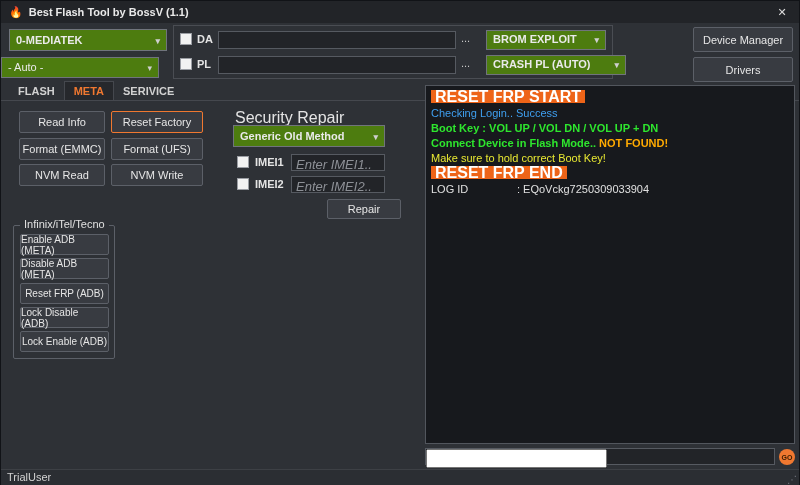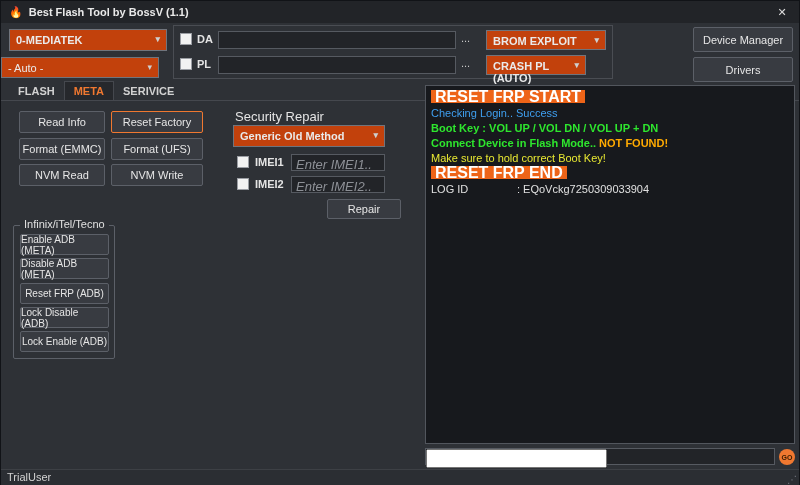--- a/index.html
+++ b/index.html
@@ -11,21 +11,21 @@
   
   .titlebar { position: absolute; top: 0; left: 0; right: 0; height: 22px; background: #222428; display: flex; align-items: center; gap: 6px; padding-left: 8px; }
   .flame { font-size: 11px; color: #f07830; }
   .title { font-size: 11px; font-weight: bold; color: #eaeaea; }
   .close-btn { position: absolute; right: 0; top: 0; width: 34px; height: 22px; display: flex; align-items: center; justify-content: center; color: #dcdcdc; font-size: 11px; cursor: pointer; }
 
   
   .btn { position: absolute; background: #383b41; border: 1px solid #5c6068; border-radius: 2px; color: #e6e6e6; font-size: 11px; display: flex; align-items: center; justify-content: center; cursor: pointer; }
   .btn.small { font-size: 10px; }
   .btn.selected { border-color: #f07830; }
-  .combo { position: absolute; background: #c2410c; border: 1px solid #70747c; color: #eaeaea; font-size: 11px; display: flex; align-items: flex-start; padding: 4px 6px; cursor: pointer; }
+  .combo { position: absolute; background: #4d7c0f; border: 1px solid #70747c; color: #eaeaea; font-size: 11px; display: flex; align-items: flex-end; padding: 4px 6px; cursor: pointer; }
   .combo.bold { font-weight: bold; }
   .combo .arr { margin-left: auto; font-size: 9px; color: #cfcfcf; }
   .fieldbox { position: absolute; background: #222428; border: 1px solid #565a61; }
   .fieldbox input { width: 100%; height: 100%; background: transparent; border: none; outline: none; color: #dddddd; font-size: 13px; padding: 0 4px; font-family: inherit; }
   .fieldbox input::placeholder { color: #8d9096; font-style: italic; }
   .chk { position: absolute; width: 12px; height: 12px; background: #f2f2f2; border: 1px solid #9a9da3; cursor: pointer; }
   .lbl { position: absolute; color: #e4e4e4; font-size: 11px; }
   .dots { color: #c8c8c8; font-size: 11px; position: absolute; cursor: pointer; }
 
   
@@ -34,21 +34,21 @@
   
   .tabstrip { position: absolute; top: 80px; left: 0; right: 0; height: 20px; border-bottom: 1px solid #45484e; display: flex; align-items: flex-end; padding-left: 8px; }
   .tab { font-size: 11px; font-weight: bold; color: #d2d2d2; padding: 3px 9px; cursor: pointer; }
   .tab.active { color: #f07830; background: #26282c; border: 1px solid #45484e; border-bottom: none; margin-top: 8px; }
 
   
   .groupbox { position: absolute; border: 1px solid #5c6068; border-radius: 2px; }
   .gb-title { position: absolute; top: -8px; left: 6px; background: #2e3136; padding: 0 4px; font-size: 11px; color: #e0e0e0; white-space: nowrap; }
 
   
-  .sec-title { position: absolute; font-size: 13px; color: #e4e4e4; }
+  .sec-title { position: absolute; font-size: 16px; color: #e4e4e4; }
 
   
   .logpanel { position: absolute; left: 424px; top: 84px; width: 370px; height: 359px; background: #17191d; border: 1px solid #52565d; padding: 4px 5px; overflow: hidden; }
   .log-line { font-size: 11px; line-height: 15px; white-space: pre; color: #e0e0e0; }
   .badge { display: inline-block; background: #ee6418; color: #ffffff; font-weight: bold; font-size: 16px; padding: 0 4px; line-height: 13px; }
   .log-info { color: #3f9ff0; }
   .log-green { color: #2ee62e; font-weight: bold; }
   .log-orange { color: #ffaa00; font-weight: bold; }
   .log-warn { color: #e8e832; }
   .logid-label { display: inline-block; width: 86px; }
@@ -96,21 +96,21 @@
       <span>BROM EXPLOIT</span>
       <span class="arr">▾</span>
     </div>
 
     <span class="chk" style="left:6px; top:32px;"></span>
     <span class="lbl" style="left:23px; top:32px; font-weight:bold;">PL</span>
     <div class="fieldbox" style="left:44px; top:30px; width:238px; height:18px;">
       <input type="text" value="" style="">
     </div>
     <span class="dots" style="left:287px; top:31px;">...</span>
-    <div class="combo bold" style="left:312px; top:29px; width:100px; height:20px;">
+    <div class="combo bold" style="left:312px; top:29px; width:140px; height:20px;">
       <span>CRASH PL (AUTO)</span>
       <span class="arr">▾</span>
     </div>
   </div>
 
   <div class="btn" style="left:692px; top:26px; width:100px; height:25px;">Device Manager</div>
   <div class="btn" style="left:692px; top:56px; width:100px; height:25px;">Drivers</div>
 
   <div class="tabstrip">
     <div class="tab">FLASH</div>

